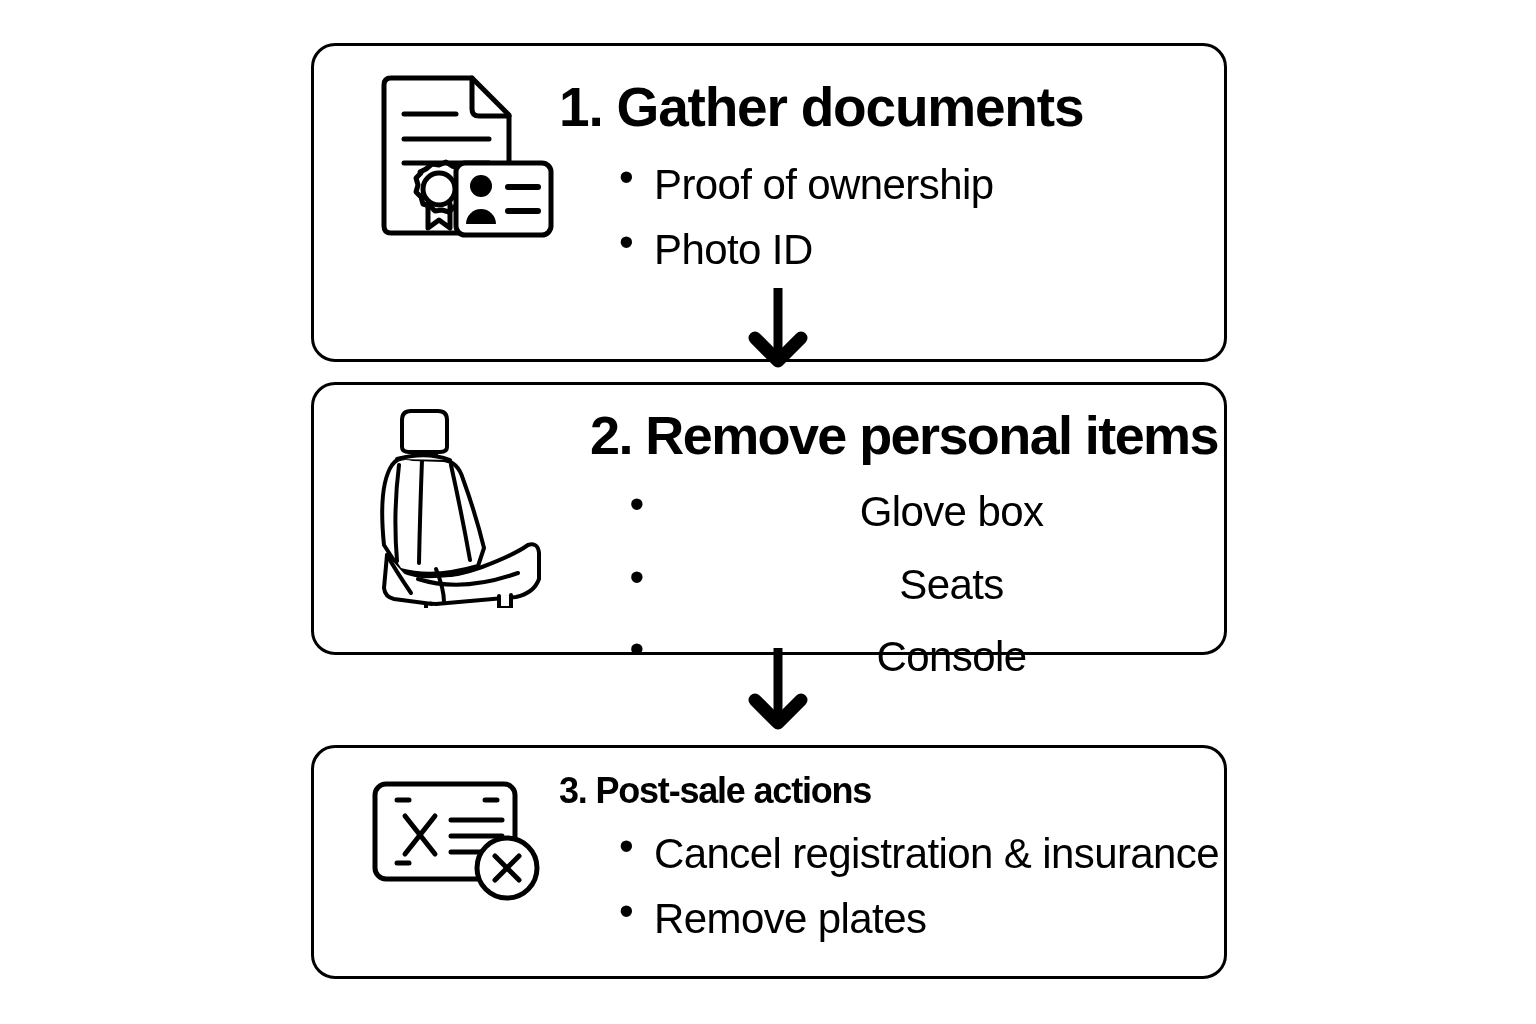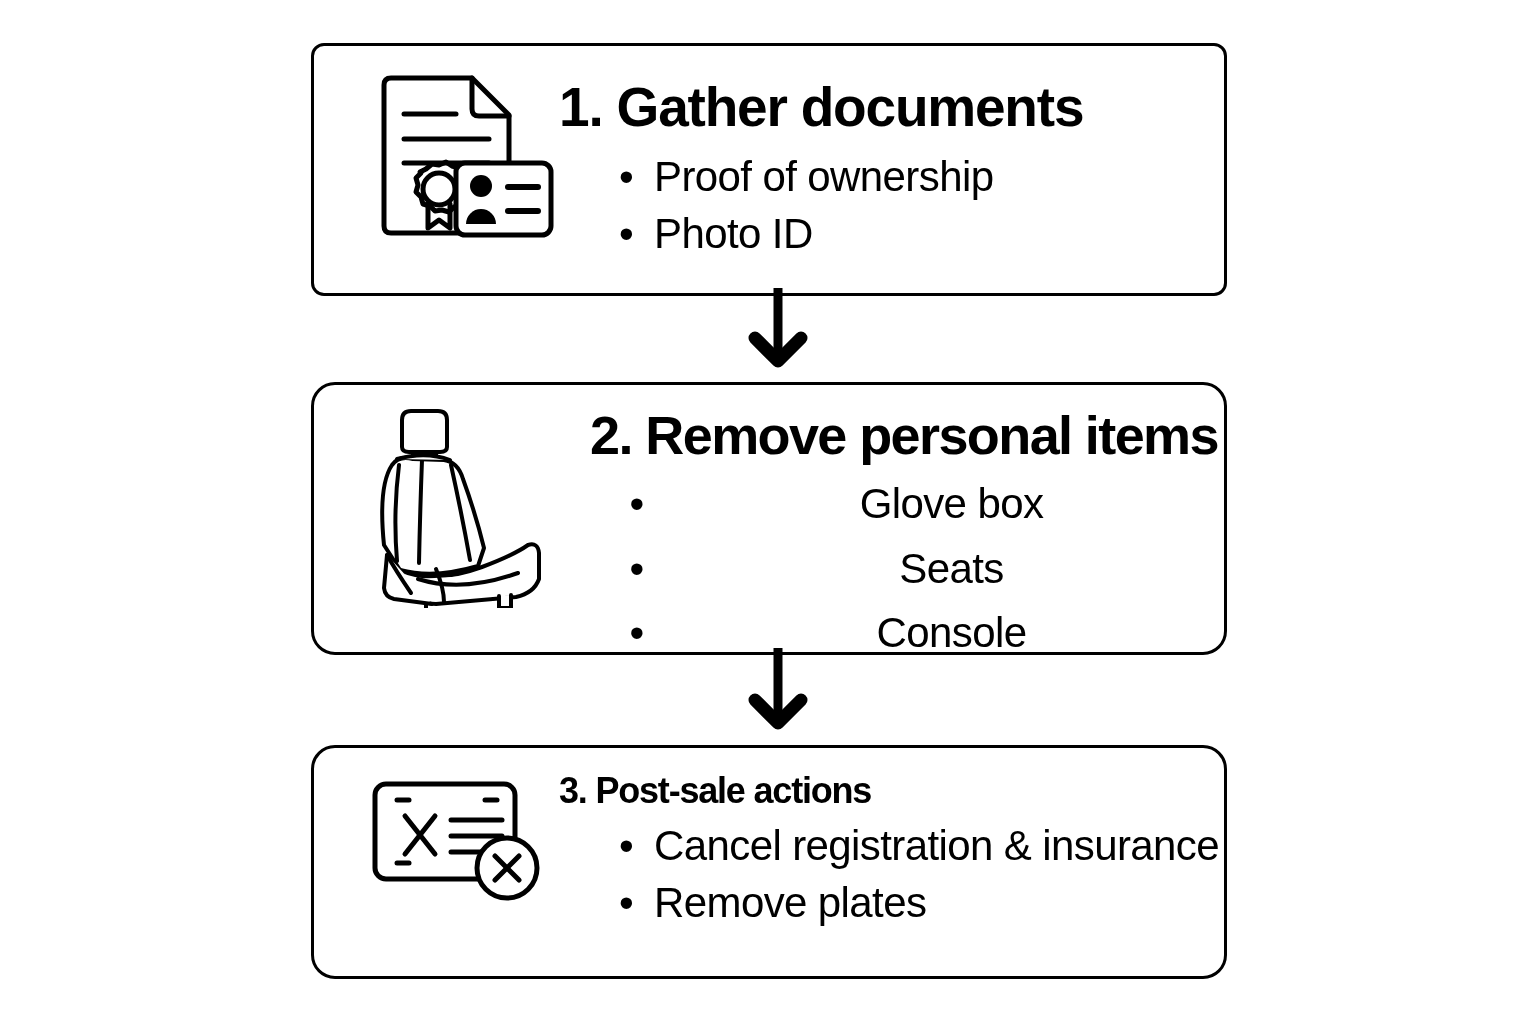--- a/index.html
+++ b/index.html
@@ -27,21 +27,21 @@
 
   
   .step-box {
     position: absolute;
     box-sizing: border-box;
     border: 3px solid #000000;
     border-radius: 24px;
     background: #ffffff;
   }
 
-  #step-box-1 { left: 311px; top: 43px;  width: 916px; height: 253px; border-radius: 13px; }
+  #step-box-1 { left: 311px; top: 43px;  width: 916px; height: 319px; }
   #step-box-2 { left: 311px; top: 382px; width: 916px; height: 273px; text-align: center; }
   #step-box-3 { left: 311px; top: 745px; width: 916px; height: 234px; }
 
   
   .step-icon {
     position: absolute;
     display: block;
   }
   #icon-documents { left: 62px; top: 25px;  width: 185px; height: 170px; }
   #icon-car-seat  { left: 52px; top: 18px;  width: 195px; height: 205px; }
@@ -84,20 +84,21 @@
   }
   .bullet-item .bullet-dot {
     position: absolute;
     left: 0;
     top: 0;
     width: 35px;
     display: inline-block;
   }
   .bullet-item .bullet-text {
     display: inline-block;
+    margin-top: 8px;
   }
 
   #content-1 .bullet-list { margin-top: 14px; margin-left: 60px; }
   #content-1 .bullet-item { margin-bottom: 2px; }
 
   #content-2 .bullet-list { margin-top: 14px; margin-left: 60px; }
   #content-2 .bullet-item { margin-bottom: 10px; }
 
   #content-3 .bullet-list { margin-top: 10px; margin-left: 60px; }
   #content-3 .bullet-item { margin-bottom: 2px; }

